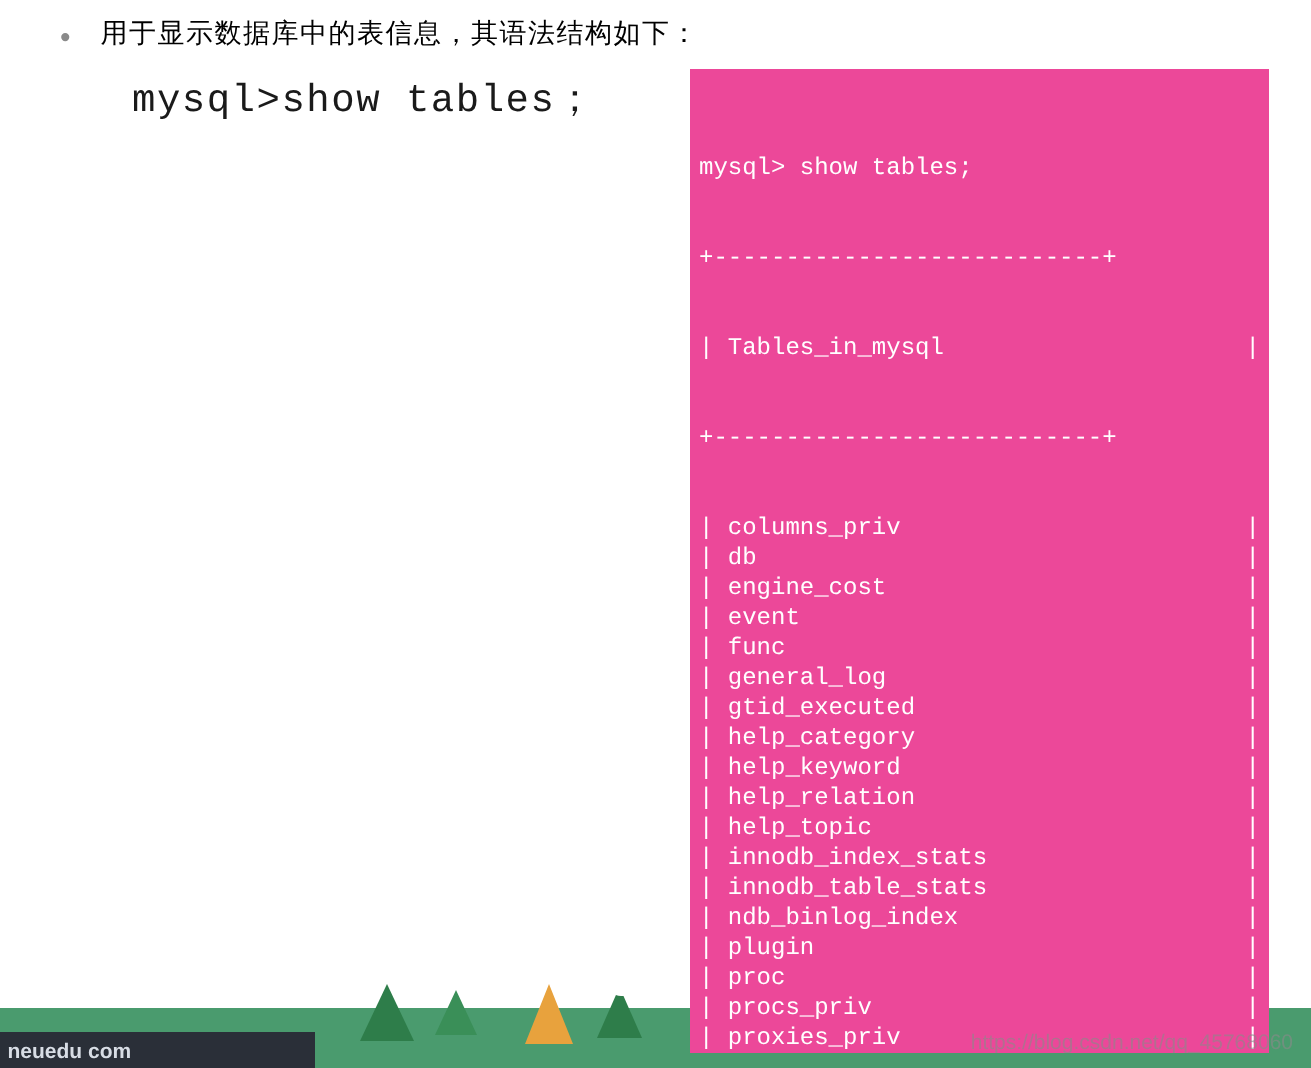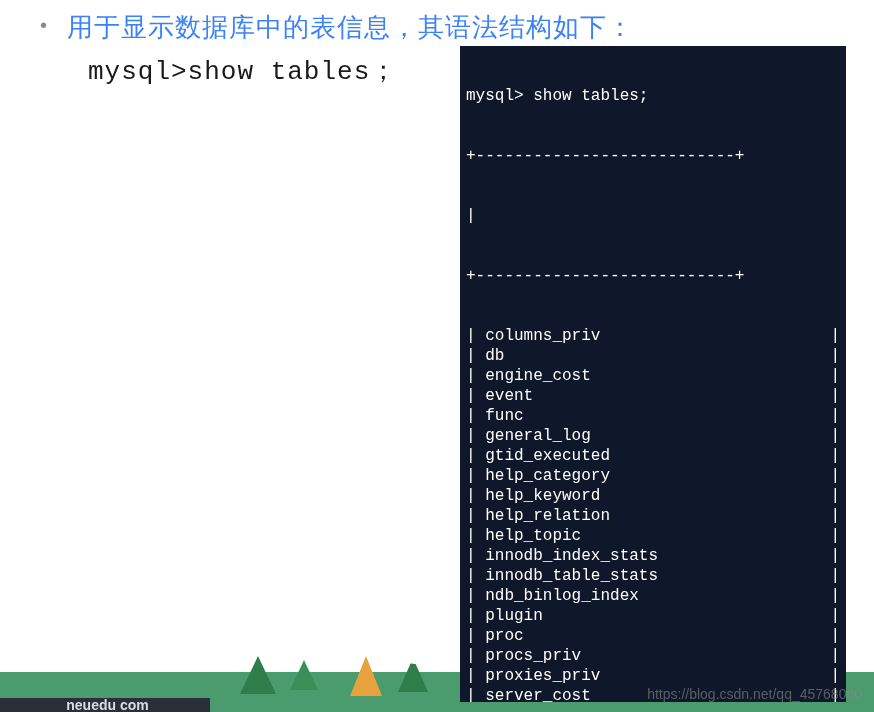--- a/index.html
+++ b/index.html
@@ -19,44 +19,44 @@
       align-items: flex-start;
       margin-bottom: 8px;
     }
     .bullet {
       font-size: 20px;
       color: #8a8a8a;
       margin-right: 20px;
       line-height: 30px;
     }
     .desc-text {
-      font-size: 26px;
-      color: #3b82f6;
+      font-size: 18px;
+      color: #000000;
       font-weight: 500;
       letter-spacing: 1px;
     }
     .cmd-line {
       font-size: 26px;
       font-family: "Consolas", "Courier New", monospace;
       color: #1a1a1a;
       margin-left: 48px;
       letter-spacing: 1px;
     }
     .terminal {
       position: absolute;
       left: 460px;
       top: 46px;
       width: 386px;
       height: 656px;
-      background: #0f172a;
+      background: #ec4899;
       color: #ffffff;
       font-family: "Consolas", "Courier New", monospace;
       font-size: 16px;
       line-height: 20px;
-      padding: 0 6px;
+      padding: 16px 6px;
       white-space: pre;
       overflow: hidden;
     }
     .term-row {
       display: flex;
       justify-content: space-between;
       width: 100%;
     }
     .term-left { flex: 0 0 auto; }
     .term-right { flex: 0 0 auto; }
@@ -117,30 +117,29 @@
       height: 18px;
       background: #ffffff;
       border-radius: 12px;
       z-index: 0;
     }
     .footer-dark {
       position: absolute;
       bottom: 0;
       left: 0;
       width: 210px;
-      height: 14px;
+      height: 24px;
       background: #2a2f38;
       color: #d8dde5;
       font-size: 14px;
       font-weight: 600;
       padding-left: 5px;
       display: flex;
       align-items: center;
       z-index: 2;
-      justify-content: center;
     }
     .watermark {
       position: absolute;
       right: 12px;
       bottom: 10px;
       color: #8a8a8a;
       font-size: 14px;
       opacity: 0.6;
       z-index: 5;
       font-family: Arial, sans-serif;
@@ -155,20 +154,21 @@
     <span class="bullet">•</span>
     <span class="desc-text">用于显示数据库中的表信息，其语法结构如下：</span>
   </div>
   <div class="cmd-line">mysql&gt;show tables；</div>
 </div>
 
 <div class="terminal">
   <div>mysql&gt; show tables;</div>
   <div>+---------------------------+</div>
   <div class="term-row">
+    <span class="term-left">| <span>Tables_in_mysql</span></span>
     <span class="term-right">|</span>
   </div>
   <div>+---------------------------+</div>
   <div id="tbody"><div class="term-row"><span class="term-left">| columns_priv</span><span class="term-right">|</span></div><div class="term-row"><span class="term-left">| db</span><span class="term-right">|</span></div><div class="term-row"><span class="term-left">| engine_cost</span><span class="term-right">|</span></div><div class="term-row"><span class="term-left">| event</span><span class="term-right">|</span></div><div class="term-row"><span class="term-left">| func</span><span class="term-right">|</span></div><div class="term-row"><span class="term-left">| general_log</span><span class="term-right">|</span></div><div class="term-row"><span class="term-left">| gtid_executed</span><span class="term-right">|</span></div><div class="term-row"><span class="term-left">| help_category</span><span class="term-right">|</span></div><div class="term-row"><span class="term-left">| help_keyword</span><span class="term-right">|</span></div><div class="term-row"><span class="term-left">| help_relation</span><span class="term-right">|</span></div><div class="term-row"><span class="term-left">| help_topic</span><span class="term-right">|</span></div><div class="term-row"><span class="term-left">| innodb_index_stats</span><span class="term-right">|</span></div><div class="term-row"><span class="term-left">| innodb_table_stats</span><span class="term-right">|</span></div><div class="term-row"><span class="term-left">| ndb_binlog_index</span><span class="term-right">|</span></div><div class="term-row"><span class="term-left">| plugin</span><span class="term-right">|</span></div><div class="term-row"><span class="term-left">| proc</span><span class="term-right">|</span></div><div class="term-row"><span class="term-left">| procs_priv</span><span class="term-right">|</span></div><div class="term-row"><span class="term-left">| proxies_priv</span><span class="term-right">|</span></div><div class="term-row"><span class="term-left">| server_cost</span><span class="term-right">|</span></div></div>
 </div>
 
 <div class="footer-decor"></div>
 <div class="tree1"></div>
 <div class="tree2"></div>
 <div class="tree3"></div>

